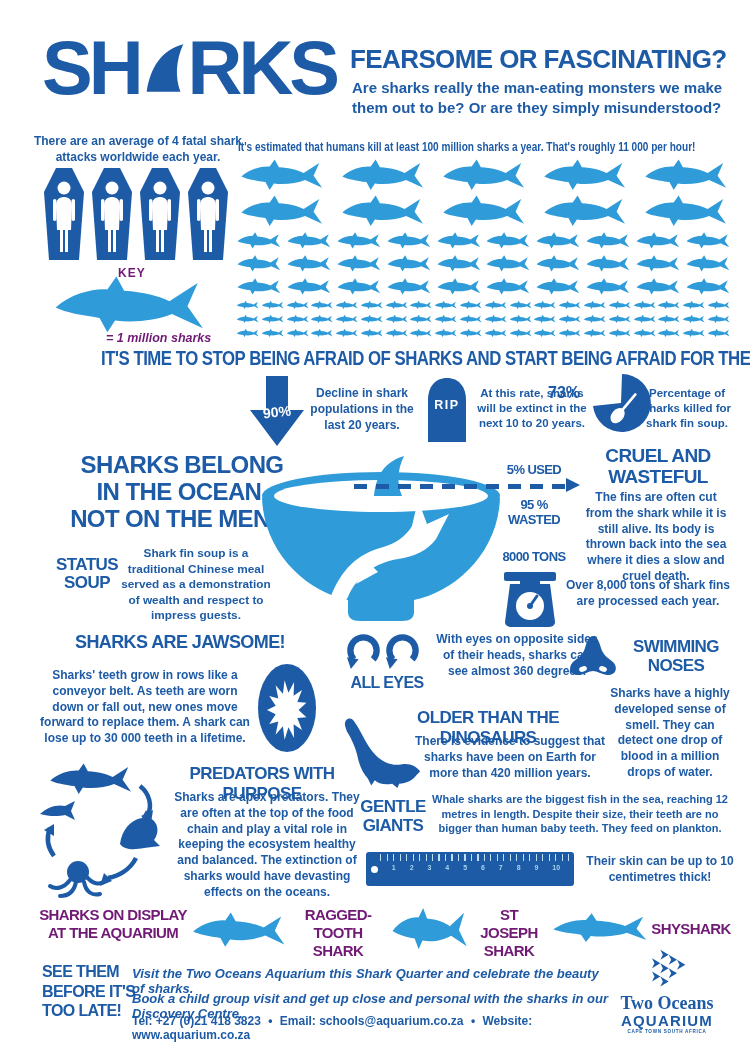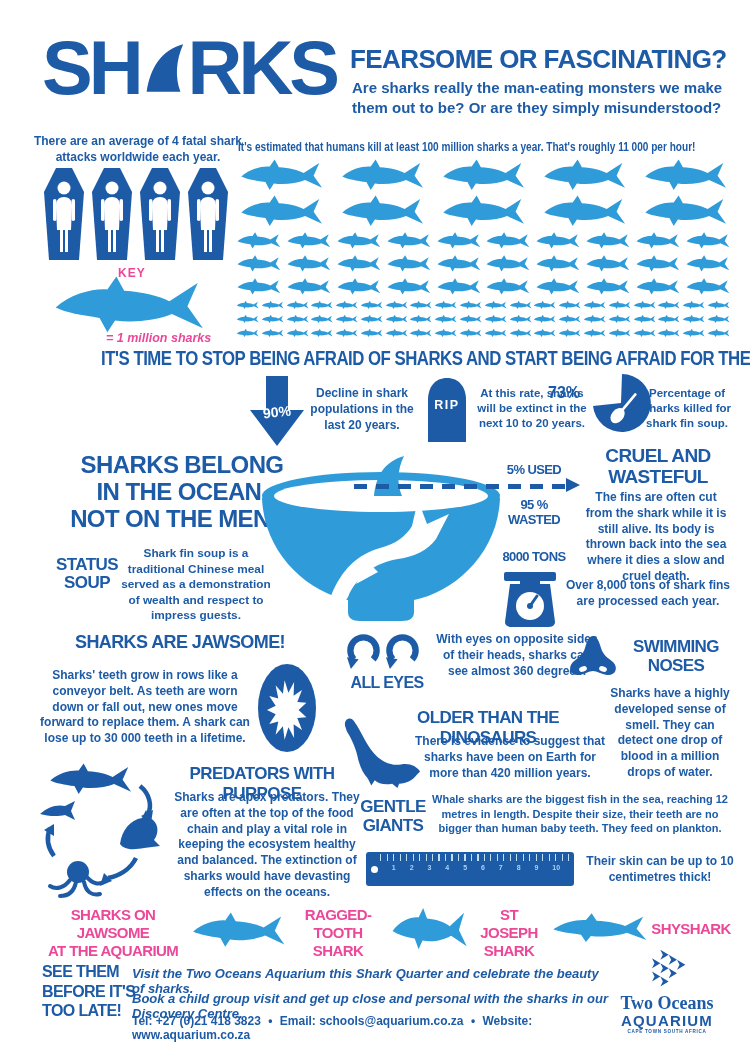--- a/index.html
+++ b/index.html
@@ -1,19 +1,19 @@
 <!DOCTYPE html>
 <html><head>
 <meta charset="utf-8">
 <style>
   html,body{margin:0;padding:0;background:#fff;}
   .poster{position:relative;width:750px;height:1061px;background:#ffffff;overflow:hidden;
           font-family:"Liberation Sans",sans-serif;color:#1d5ba6;}
   .abs{position:absolute;}
-  .dk{color:#1d5ba6;} .lt{color:#ec4899;}
+  .dk{color:#1d5ba6;} .lt{color:#701a75;}
   .cond{font-weight:800;letter-spacing:-0.6px;}
   .body-txt{font-weight:600;font-size:12px;line-height:1.32;}
   .ctr{text-align:center;}
   .sq{display:inline-block;white-space:nowrap;transform:scaleX(.84);}
   .sq-c{transform-origin:50% 50%;} .sq-l{transform-origin:0 50%;}
   .title{font-size:76px;line-height:1;font-weight:800;letter-spacing:-4px;}
   .title svg{vertical-align:-1px;margin:0 3px;}
   .pg-row{display:flex;justify-content:space-between;align-items:center;}
   .pg-large{height:34px;margin-bottom:2px;}
   .pg-medium{height:21px;margin-bottom:2px;}
@@ -544,21 +544,21 @@
   </div>
   <div class="abs body-txt ctr" style="left:428px;top:792px;width:304px;font-size:11px;">Whale sharks are the biggest fish in the sea, reaching 12 metres in length. Despite their size, their teeth are no bigger than human baby teeth. They feed on plankton.</div>
   <div class="abs ruler" style="left:366px;top:852px;width:208px;height:34px;">
     <div class="ticks"></div>
     <div class="hole"></div>
     <div class="nums">1 2 3 4 5 6 7 8 9 10</div>
   </div>
   <div class="abs body-txt ctr" style="left:584px;top:854px;width:152px;">Their skin can be up to 10 centimetres thick!</div>
 
   <div class="abs cond lt ctr" style="left:38px;top:906px;width:150px;font-size:15px;line-height:1.2;">
-    <div>SHARKS ON JAWSOME</div>
+    <div>SHARKS ON DISPLAY</div>
     <div>AT THE AQUARIUM</div>
   </div>
   <svg class="abs" style="left:190px;top:910px;" width="96" height="40" viewBox="0 0 120 48" fill="#2f9cd9">
       <use href="#shark"></use>
     </svg>
   <div class="abs cond lt ctr" style="left:290px;top:906px;width:96px;font-size:15px;line-height:1.2;">
     <div>RAGGED-</div>
     <div>TOOTH SHARK</div>
   </div>
   <svg class="abs" style="left:390px;top:906px;" width="78" height="46" viewBox="0 0 120 48" preserveAspectRatio="none" fill="#2f9cd9">

